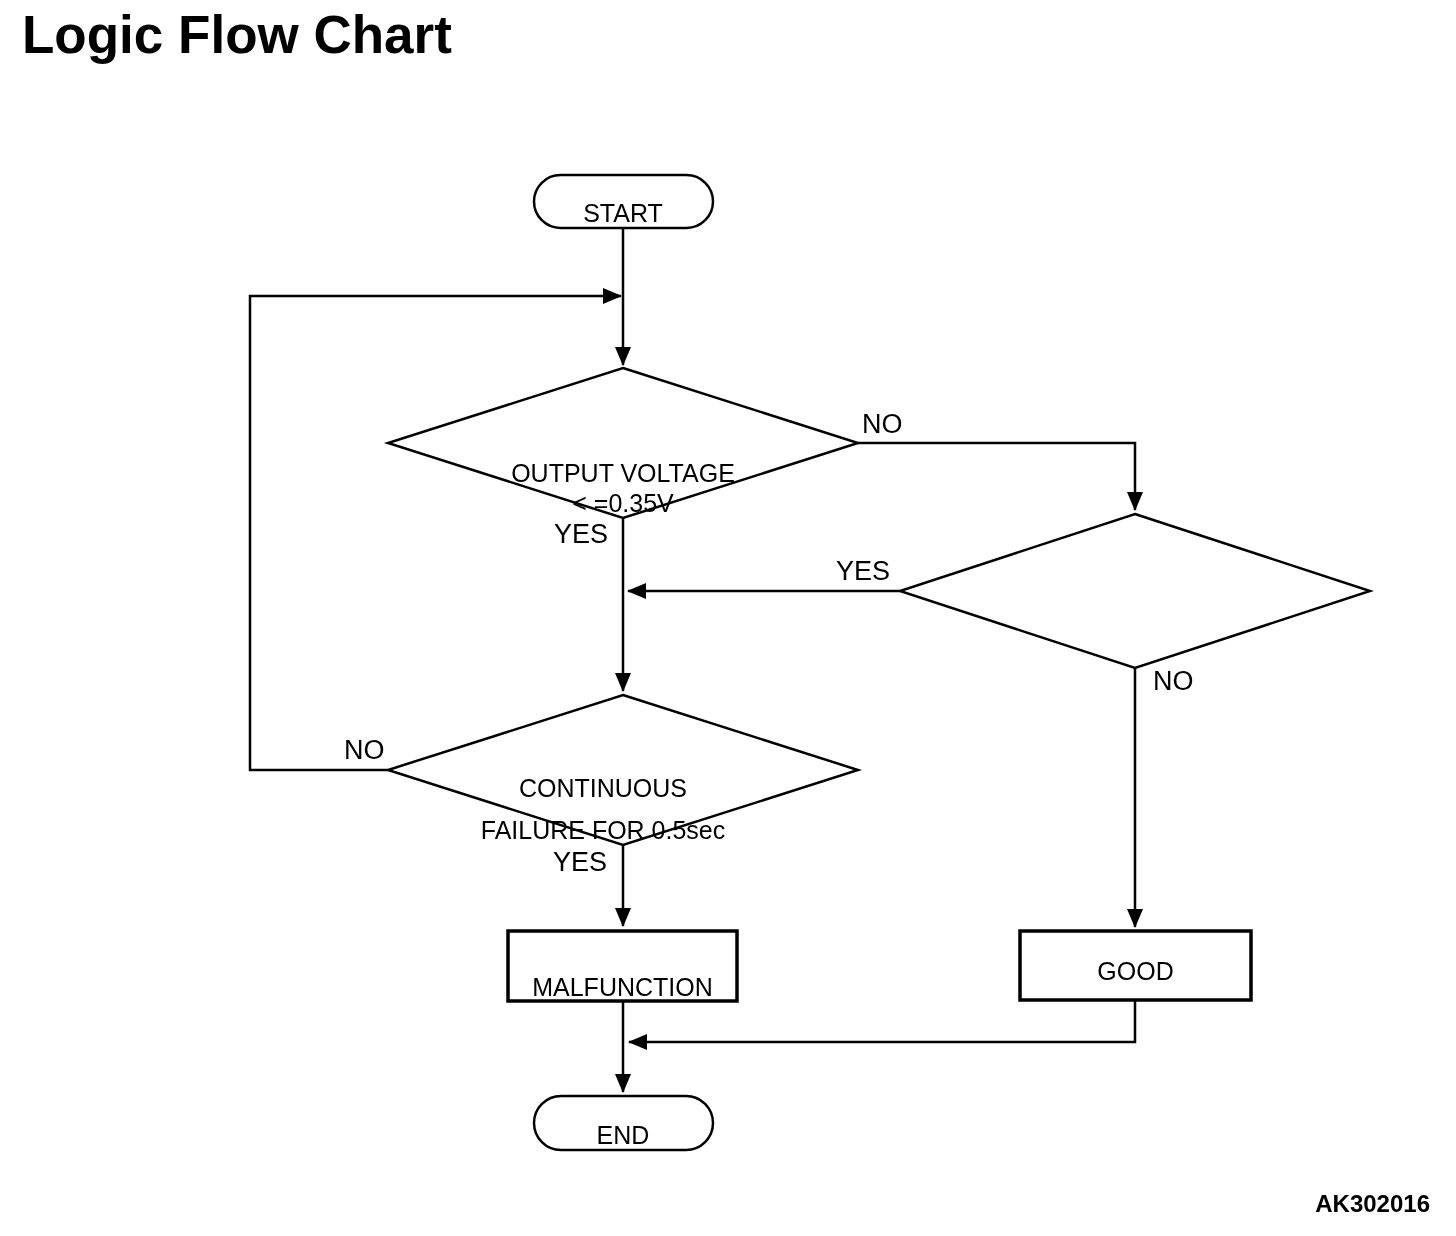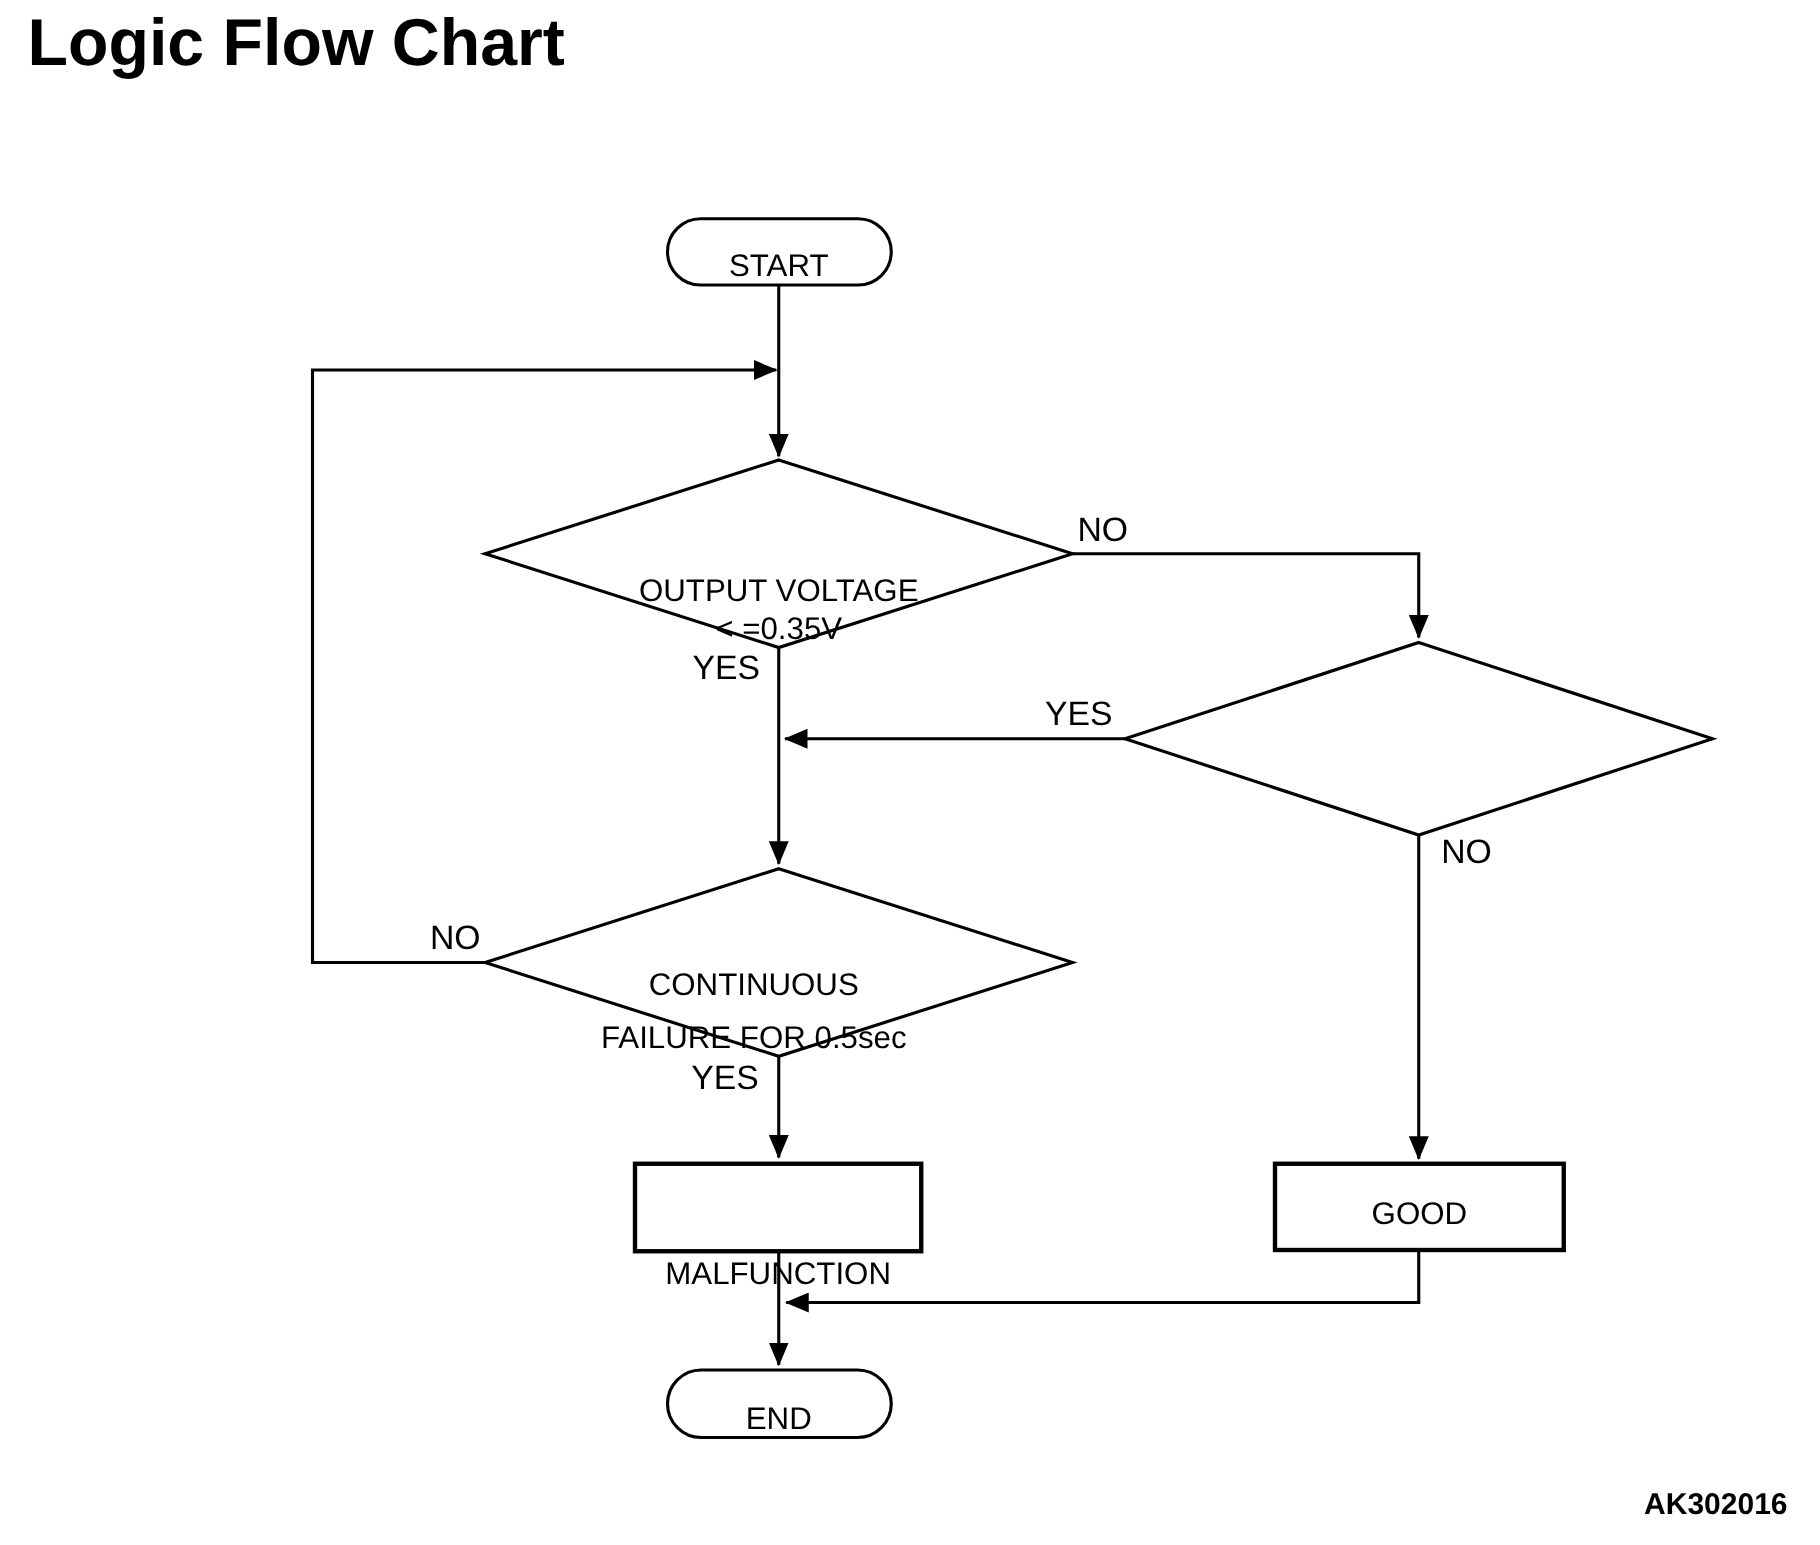--- a/index.html
+++ b/index.html
@@ -100,21 +100,21 @@
     <span>OUTPUT VOLTAGE</span>
     <span>&lt; =0.35V</span>
   </div>
 
 
   <div class="node-label" style="left:368px; top:695px; width:470px; height:150px;gap:12px;">
     <span>CONTINUOUS</span>
     <span>FAILURE FOR 0.5sec</span>
   </div>
 
-  <div class="node-label" style="left:507px; top:930px; width:231px; height:72px;margin-top:32px;">
+  <div class="node-label" style="left:507px; top:930px; width:231px; height:72px;">
     <span>MALFUNCTION</span>
   </div>
 
   <div class="node-label" style="left:1019px; top:930px; width:233px; height:56px;border-radius:16px;">
     <span>GOOD</span>
   </div>
 
   <div class="node-label" style="left:533px; top:1095px; width:180px; height:55px;">
     <span>END</span>
   </div>

